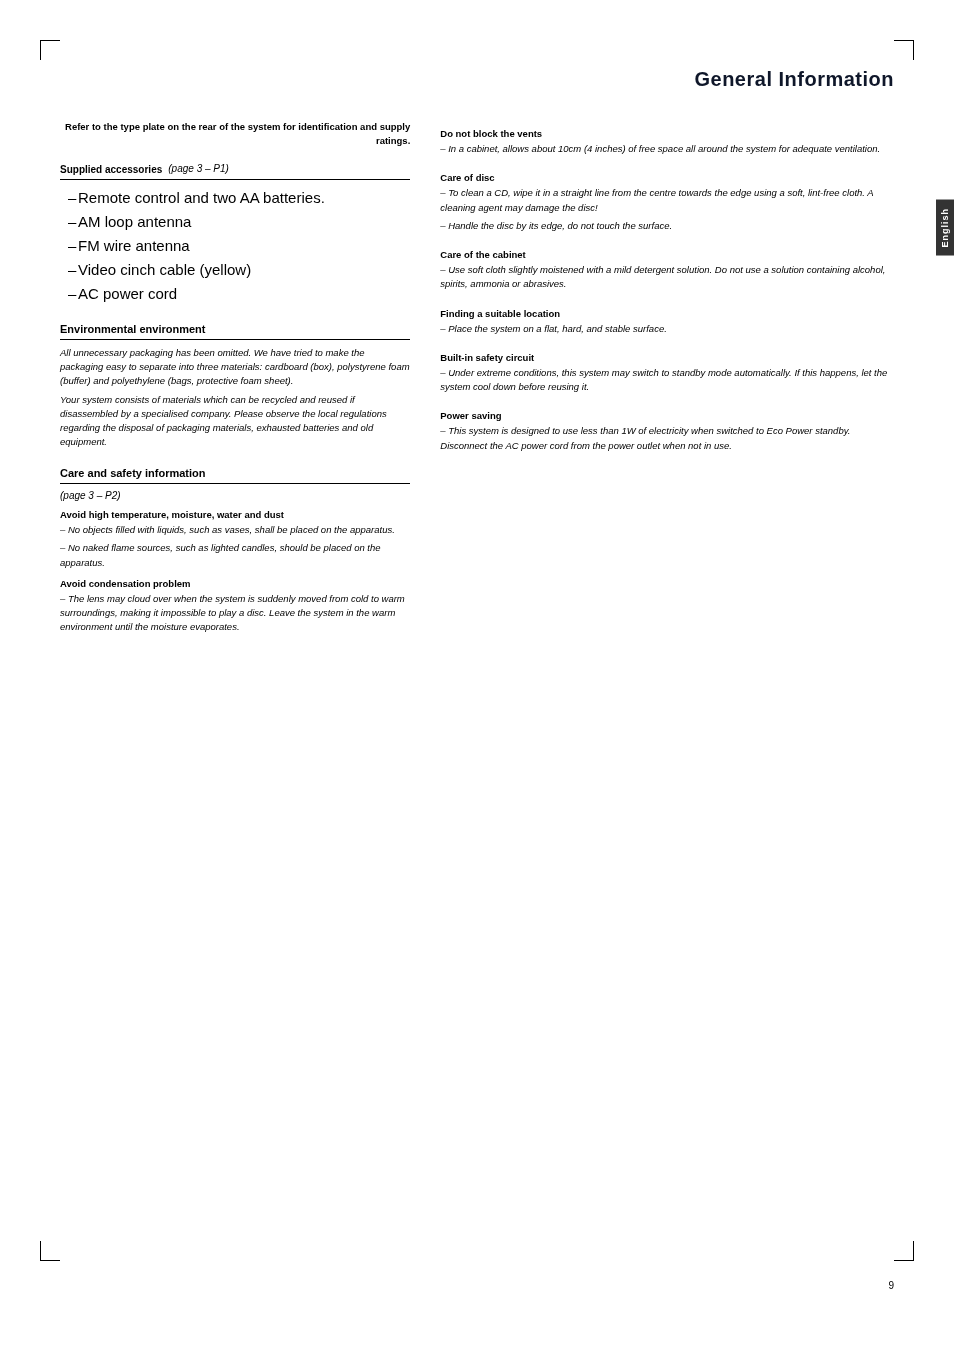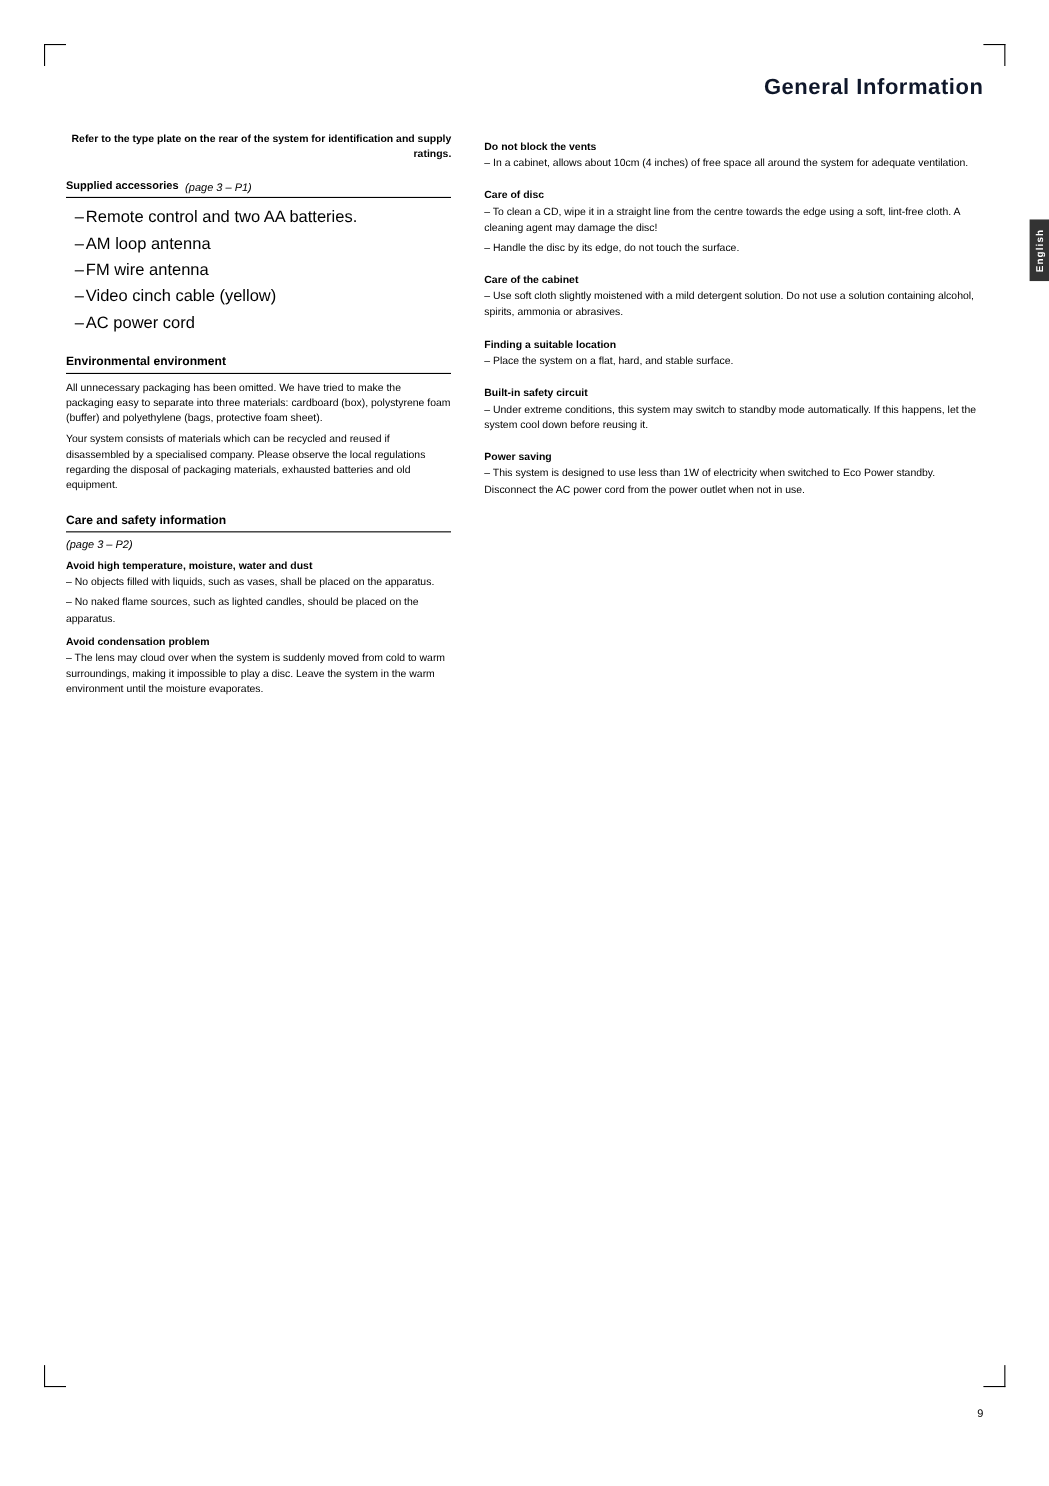--- a/index.html
+++ b/index.html
@@ -133,20 +133,21 @@
     .section-subtitle {
       font-size: 10px;
       font-style: italic;
       margin-bottom: 6px;
     }
 
     .section-text {
       font-size: 9.5px;
       line-height: 1.5;
       margin-bottom: 4px;
+      font-style: italic;
     }
 
     .bullet-list {
       list-style: none;
       padding-left: 8px;
     }
 
     .bullet-list li {
       font-size: 15px;
       line-height: 1.6;
@@ -199,21 +200,21 @@
     <div class="page-title">General Information</div>
   </div>
 
   <div class="content-area">
 
     <div class="left-column">
 
       <p class="refer-text">Refer to the type plate on the rear of the system for identification and supply ratings.</p>
 
       <div class="section">
-        <div style="display:flex; align-items: flex-end; gap: 6px; border-bottom: 1px solid #000; padding-bottom: 2px; margin-bottom: 6px;">
+        <div style="display:flex; align-items: flex-start; gap: 6px; border-bottom: 1px solid #000; padding-bottom: 2px; margin-bottom: 6px;">
           <span class="section-title-bold" style="border-bottom: none; padding-bottom:0; margin-bottom:0;">Supplied accessories</span>
           <span class="section-subtitle" style="margin-bottom:0;">(page 3 – P1)</span>
         </div>
         <ul class="bullet-list">
           <li>Remote control and two AA batteries.</li>
           <li>AM loop antenna</li>
           <li>FM wire antenna</li>
           <li>Video cinch cable (yellow)</li>
           <li>AC power cord</li>
         </ul>

